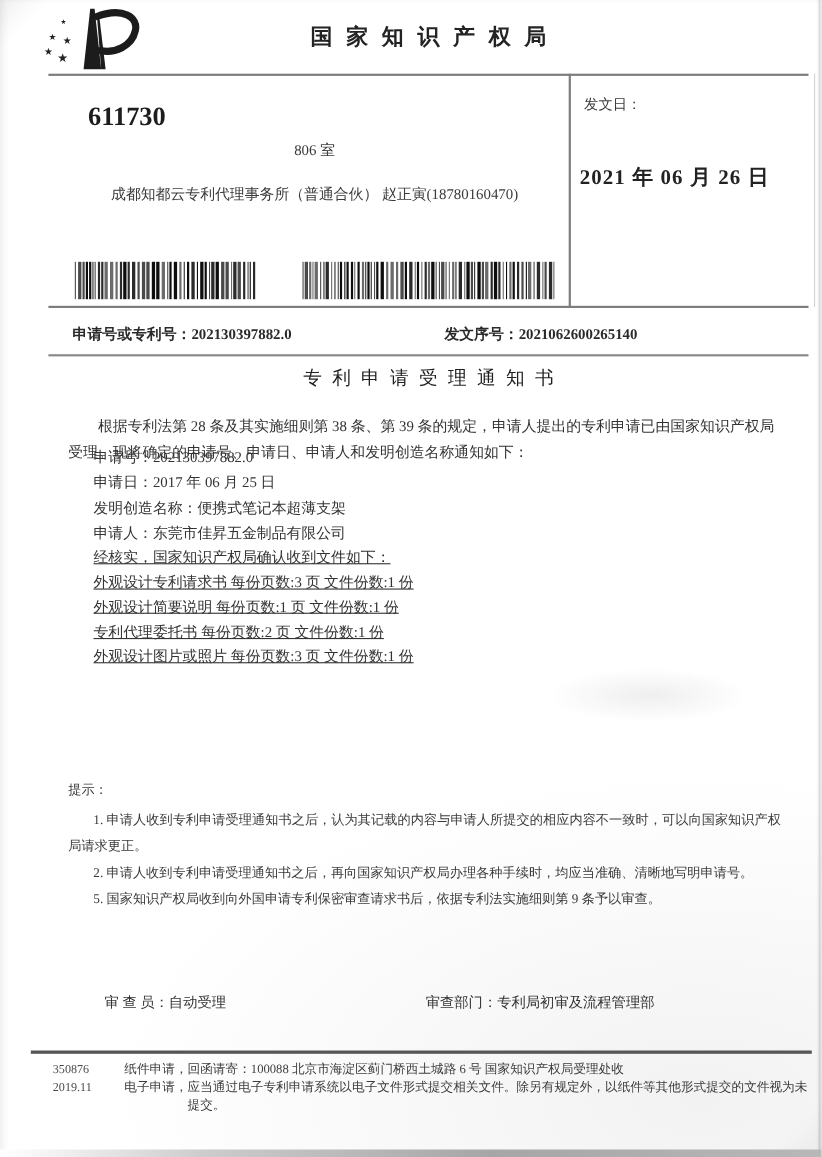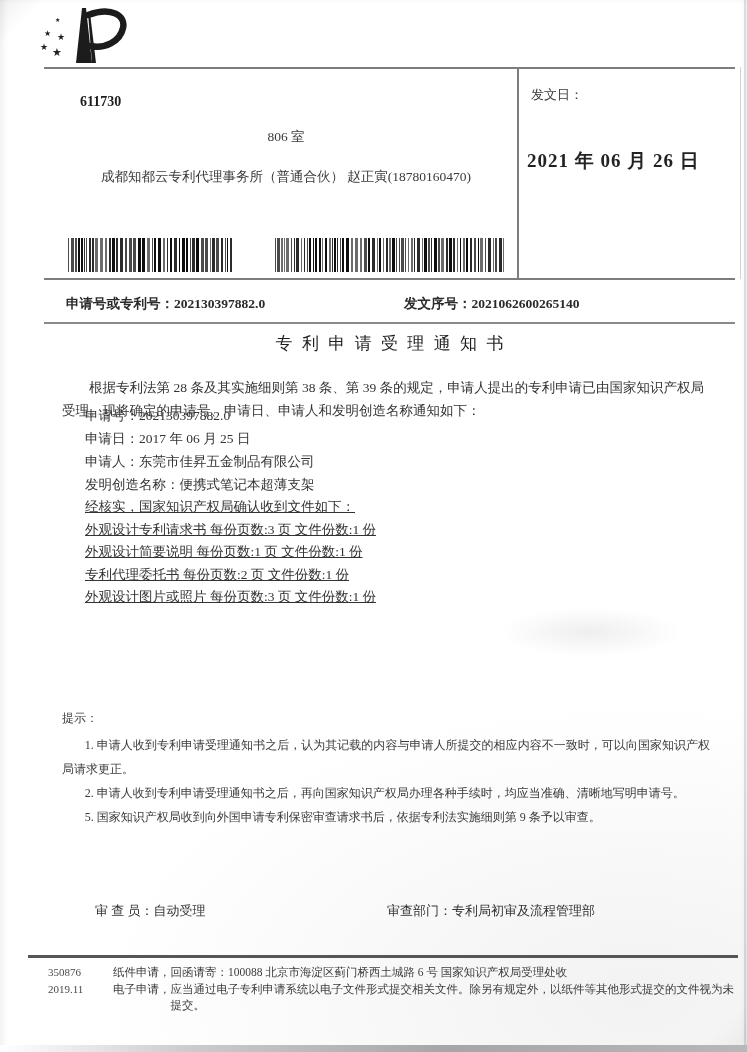--- a/index.html
+++ b/index.html
@@ -23,21 +23,21 @@
     font-size:20px;font-weight:bold;letter-spacing:.62em;text-indent:.62em;color:#232323;}
   .rule{background:#7d7d7d;height:2px;}
   .rule-header{left:44px;top:67px;width:691px;}
   .vline{left:517px;top:67px;width:2px;height:212px;background:#7d7d7d;}
   .box-right{left:740px;top:67px;width:1px;height:212px;background:rgba(0,0,0,.18);}
   .edge-right{left:744px;top:0;width:2px;height:1052px;background:rgba(0,0,0,.10);}
   
   .dispatch-label{left:531px;top:86px;font-size:13px;color:#3a3a3a;}
   .dispatch-date{left:527px;top:148px;font-size:19px;font-weight:600;letter-spacing:1px;color:#222;}
   
-  .postcode{left:80px;top:94px;font-size:14px;font-weight:bold;color:#1d1d1d;}
+  .postcode{left:80px;top:94px;font-size:24px;font-weight:bold;color:#1d1d1d;}
   .addr{left:56px;top:126px;width:460px;text-align:center;font-size:13.5px;line-height:22px;color:#3a3a3a;}
   .agent{left:56px;top:168px;width:460px;text-align:center;font-size:13.5px;color:#3a3a3a;}
   
   .barcode{top:238px;height:34px;display:flex;align-items:stretch;}
   .barcode span{display:block;height:100%;}
   .bc1{left:68px;width:167px;}
   .bc2{left:275px;width:233px;}
   .rule-bc{left:44px;top:278px;width:691px;height:2px;background:#7d7d7d;}
   
   .ref-row{left:66px;top:295px;width:660px;font-size:13.5px;color:#2a2a2a;}
@@ -83,20 +83,21 @@
       <text x="6" y="30" font-size="8" fill="#222">★</text>
       <text x="19" y="34" font-size="9" fill="#222">★</text>
       <text x="2" y="44" font-size="9" fill="#222">★</text>
       <text x="14" y="50" font-size="11" fill="#222">★</text>
       <polygon points="44,2 48,2 54,57 38,57" fill="#1c1c1c"></polygon>
       <polygon points="50,7 52,7 58,57 54,57" fill="#1c1c1c"></polygon>
       <path d="M50,9 C74,0 88,10 85,22 C82,36 66,43 53,40" fill="none" stroke="#1c1c1c" stroke-width="6.5" stroke-linecap="round"></path>
     </svg>
   </div>
 
+  <div class="abs agency">国家知识产权局</div>
   <div class="abs rule rule-header"></div>
   <div class="abs vline"></div>
   <div class="abs box-right"></div>
   <div class="abs edge-right"></div>
 
   <div class="abs dispatch-label">发文日：</div>
   <div class="abs dispatch-date">2021 年 06 月 26 日</div>
 
   <div class="abs postcode">611730</div>
   <div class="abs addr">
@@ -229,22 +230,22 @@
     </span>
   </div>
   <div class="abs rule-ref"></div>
 
   <div class="abs notice-title">专利申请受理通知书</div>
   <p class="abs intro">根据专利法第 28 条及其实施细则第 38 条、第 39 条的规定，申请人提出的专利申请已由国家知识产权局受理。现将确定的申请号、申请日、申请人和发明创造名称通知如下：</p>
 
   <div class="abs fields">
     <p><span>申请号：</span><span>202130397882.0</span></p>
     <p><span>申请日：</span><span>2017 年 06 月 25 日</span></p>
+    <p><span>发明创造名称：</span><span>便携式笔记本超薄支架</span></p>
     <p><span>申请人：</span><span>东莞市佳昇五金制品有限公司</span></p>
-    <p><span>发明创造名称：</span><span>便携式笔记本超薄支架</span></p>
   </div>
 
   <div class="abs docs">
     <p>经核实，国家知识产权局确认收到文件如下：</p>
     <p>外观设计专利请求书 每份页数:3 页  文件份数:1 份</p>
     <p>外观设计简要说明 每份页数:1 页  文件份数:1 份</p>
     <p>专利代理委托书 每份页数:2 页  文件份数:1 份</p>
     <p>外观设计图片或照片 每份页数:3 页  文件份数:1 份</p>
   </div>
 

